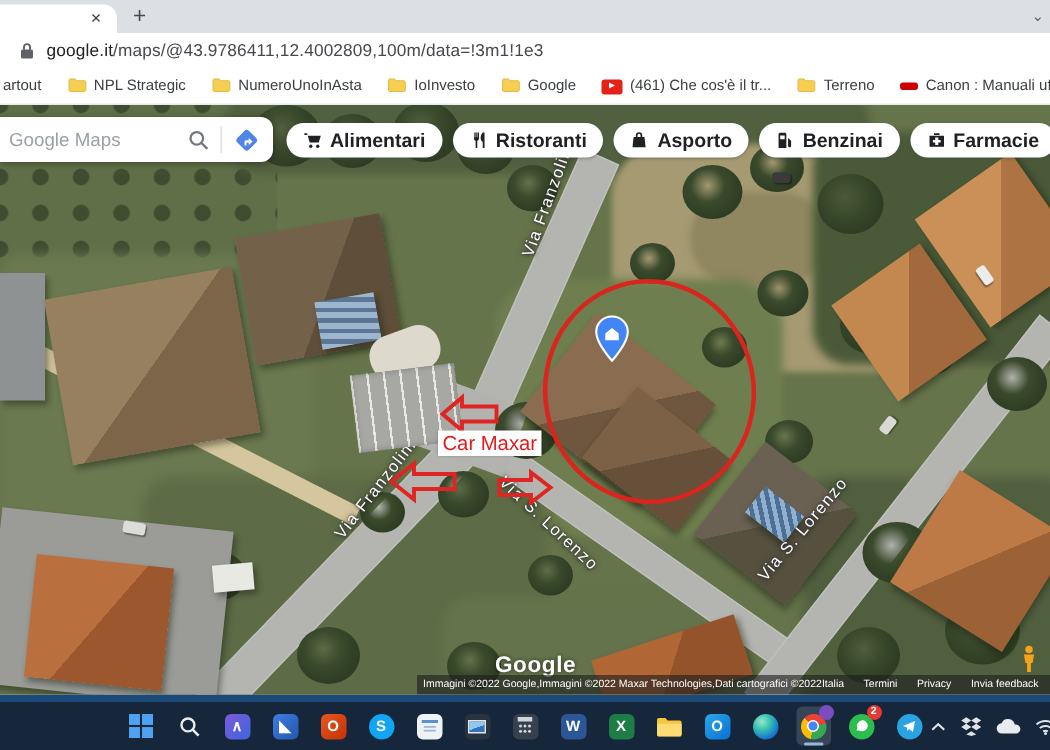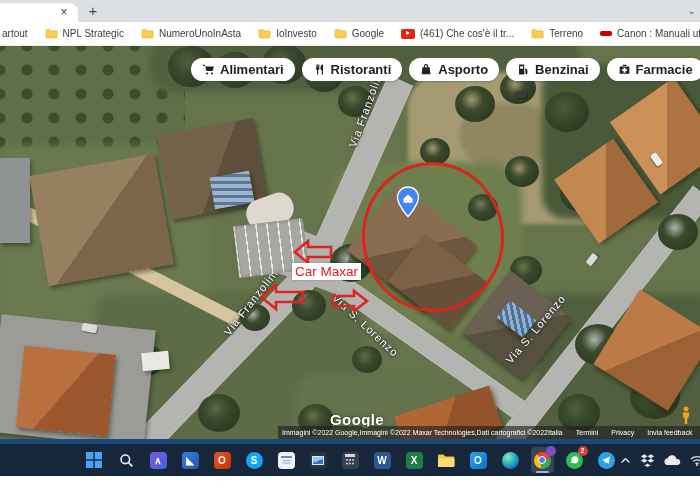--- a/index.html
+++ b/index.html
@@ -88,20 +88,29 @@
 <div class="stage">
 
   <div class="tabstrip">
     <div class="tab">
       <span class="tab-close">×</span>
     </div>
     <div class="newtab">+</div>
     <div class="tabsearch">⌄</div>
   </div>
 
+  <div class="addressbar">
+    <svg width="10" height="12" viewBox="0 0 10 12">
+      <rect x="1" y="5" width="8" height="6" rx="1" fill="#5f6368"></rect>
+      <path d="M3 5.2V3.4a2 2 0 0 1 4 0v1.8" fill="none" stroke="#5f6368" stroke-width="1.3"></path>
+    </svg>
+    <div class="url">
+      <span>google.it</span><span class="path">/maps/@43.9786411,12.4002809,100m/data=!3m1!1e3</span>
+    </div>
+  </div>
 
   <div class="bookmarksbar" id="bookmarks">
       <div class="bm">
         <span class="bm-label">artout</span>
       </div>
       <div class="bm">
         <span><svg class="fold" viewBox="0 0 13 11">
             <path d="M1 2.6c0-.6.4-1 1-1h3l1 1.2h5.2c.6 0 1 .4 1 1V9c0 .6-.4 1-1 1H2c-.6 0-1-.4-1-1z" fill="#f6cf52" stroke="#e0b33c" stroke-width=".6"></path>
           </svg></span>
         <span class="bm-label">NPL Strategic</span>
@@ -227,20 +236,32 @@
       <polygon points="37,13 24,3 24,8 3,8 3,18 24,18 24,23" fill="none" stroke="#e02423" stroke-width="2.6"></polygon>
     </svg>
 
     <svg width="24" height="32" viewBox="0 0 24 32" style="position:absolute;left:396px;top:140px">
       <path d="M12 1C6 1 1.5 5.6 1.5 11.3 1.5 19 12 30.5 12 30.5s10.5-11.5 10.5-19.2C22.5 5.6 18 1 12 1z" fill="#4285f4" stroke="#fff" stroke-width="1.4"></path>
       <path d="M7.5 12.4 12 8.6l4.5 3.8v4.4h-9z" fill="#fff"></path>
     </svg>
 
     <div class="anno-label carpark-label" style="left:292px;top:217px">Car Maxar</div>
 
+    <div class="searchbox">
+      <div class="searchtext">Google Maps</div>
+      <svg width="15" height="15" viewBox="0 0 15 15">
+        <circle cx="6.2" cy="6.2" r="4.2" fill="none" stroke="#747780" stroke-width="1.5"></circle>
+        <line x1="9.5" y1="9.5" x2="13.2" y2="13.2" stroke="#747780" stroke-width="1.6"></line>
+      </svg>
+      <div class="sb-div"></div>
+      <svg width="19" height="19" viewBox="0 0 19 19">
+        <rect x="4" y="4" width="11" height="11" rx="2.2" transform="rotate(45 9.5 9.5)" fill="#4f84e8"></rect>
+        <path d="M8 13v-2.4c0-.6.5-1.1 1.1-1.1h1.7V8l2.6 2.3-2.6 2.3v-1.5H9.3V13z" fill="#fff"></path>
+      </svg>
+    </div>
     <div class="chips" id="chips">
         <div class="chip">
           <span style="display: flex;">
             <svg width="13" height="13" viewBox="0 0 14 13" fill="#202124">
               <path d="M1 1.5h1.9l.5 1.7h9.4l-1.5 5H4.8L3.3 2.8H1z"></path>
               <circle cx="5.6" cy="10.8" r="1.2"></circle>
               <circle cx="10.6" cy="10.8" r="1.2"></circle>
             </svg>
           </span>
           <span class="chip-label">Alimentari</span>

